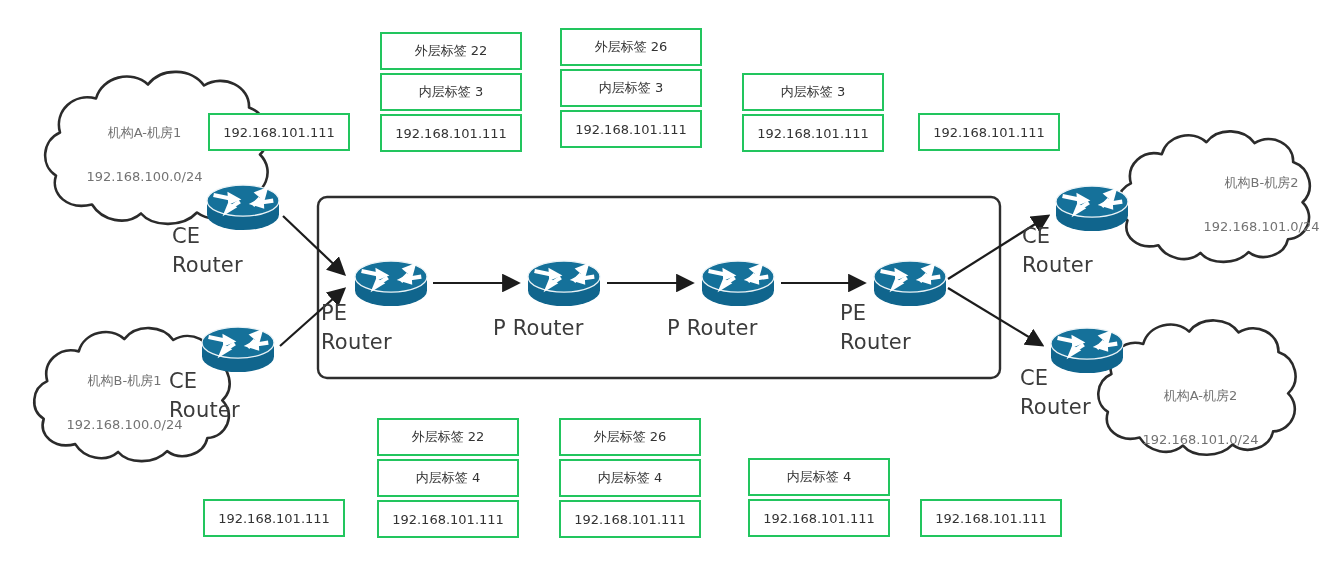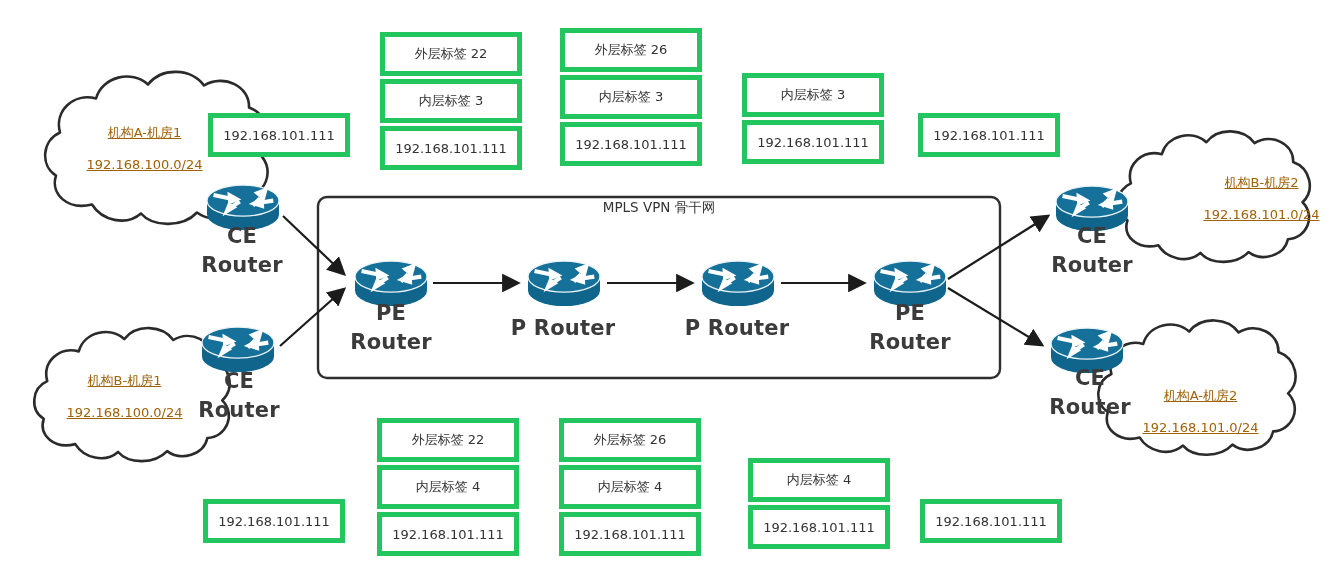--- a/index.html
+++ b/index.html
@@ -20,46 +20,45 @@
   
   .stack {
     position: absolute;
     width: 142px;
     display: flex;
     flex-direction: column;
     gap: 3px;
   }
   .cell {
     height: 34px;
-    border: 5px solid #22c55e;
+    border: 2px solid #22c55e;
     background: #ffffff;
     display: flex;
     align-items: center;
     justify-content: center;
     font-size: 13px;
     color: #333333;
     white-space: nowrap;
   }
   
   .cloud-label {
     position: absolute;
     width: 175px;
     text-align: center;
     font-size: 13px;
-    color: #a16207;
+    color: #737373;
     line-height: 16px;
-    text-decoration: underline;
-  }
-  .cloud-label .subnet { margin-top: 16px; }
+  }
+  .cloud-label .subnet { margin-top: 28px; }
   .router-label {
     position: absolute;
     width: 140px;
-    text-align: center;
+    text-align: left;
     font-size: 21px;
-    font-weight: bold;
+    font-weight: normal;
     color: #3b3b3b;
     line-height: 29px;
     letter-spacing: 0.2px;
   }
   .backbone-label {
     position: absolute;
     width: 220px;
     text-align: center;
     font-size: 13.5px;
     color: #333333;
@@ -141,21 +140,20 @@
       <use href="#router-shape" x="869" y="257" width="82" height="54"></use>
     </g>
     <g>
       <use href="#router-shape" x="1051" y="182" width="82" height="54"></use>
     </g>
     <g>
       <use href="#router-shape" x="1046" y="324" width="82" height="54"></use>
     </g>
   </svg>
 
-  <div class="backbone-label" style="left:549px; top:199px;">MPLS VPN 骨干网</div>
 
   <div class="cloud-label" style="left:57px; top:125px;">
     <div>机构A-机房1</div>
     <div class="subnet">192.168.100.0/24</div>
   </div>
   <div class="cloud-label" style="left:37px; top:373px;">
     <div>机构B-机房1</div>
     <div class="subnet">192.168.100.0/24</div>
   </div>
   <div class="cloud-label" style="left:1174px; top:175px;">

